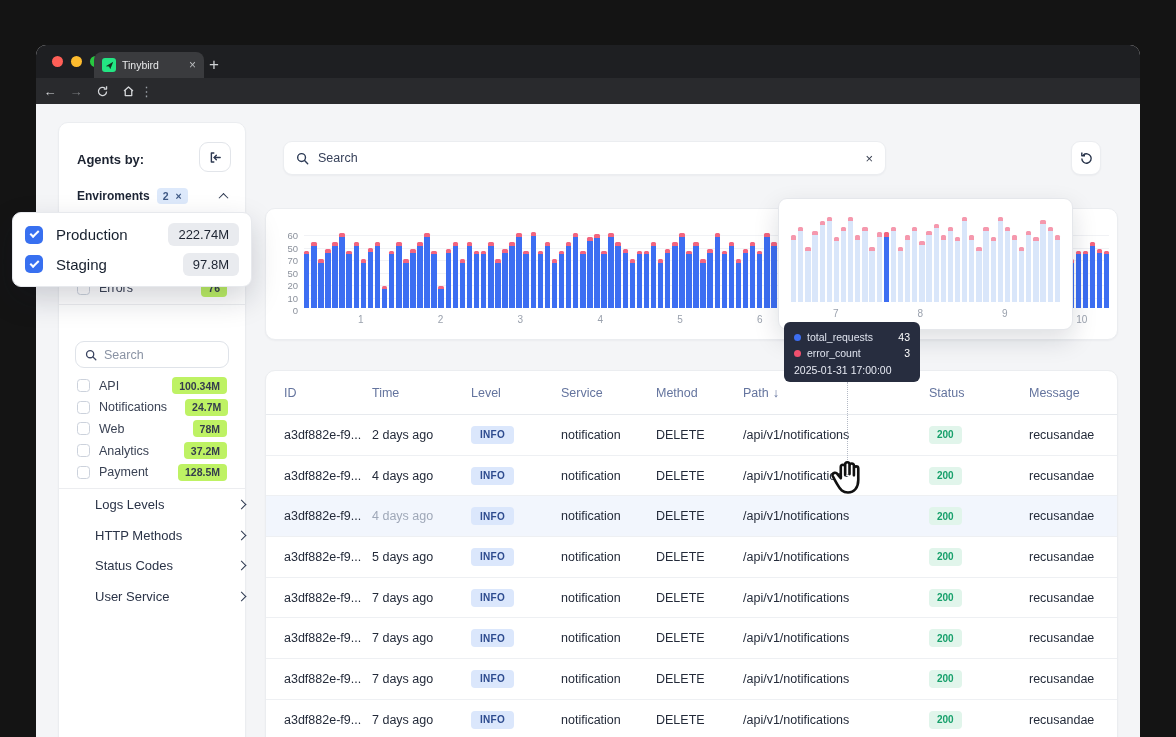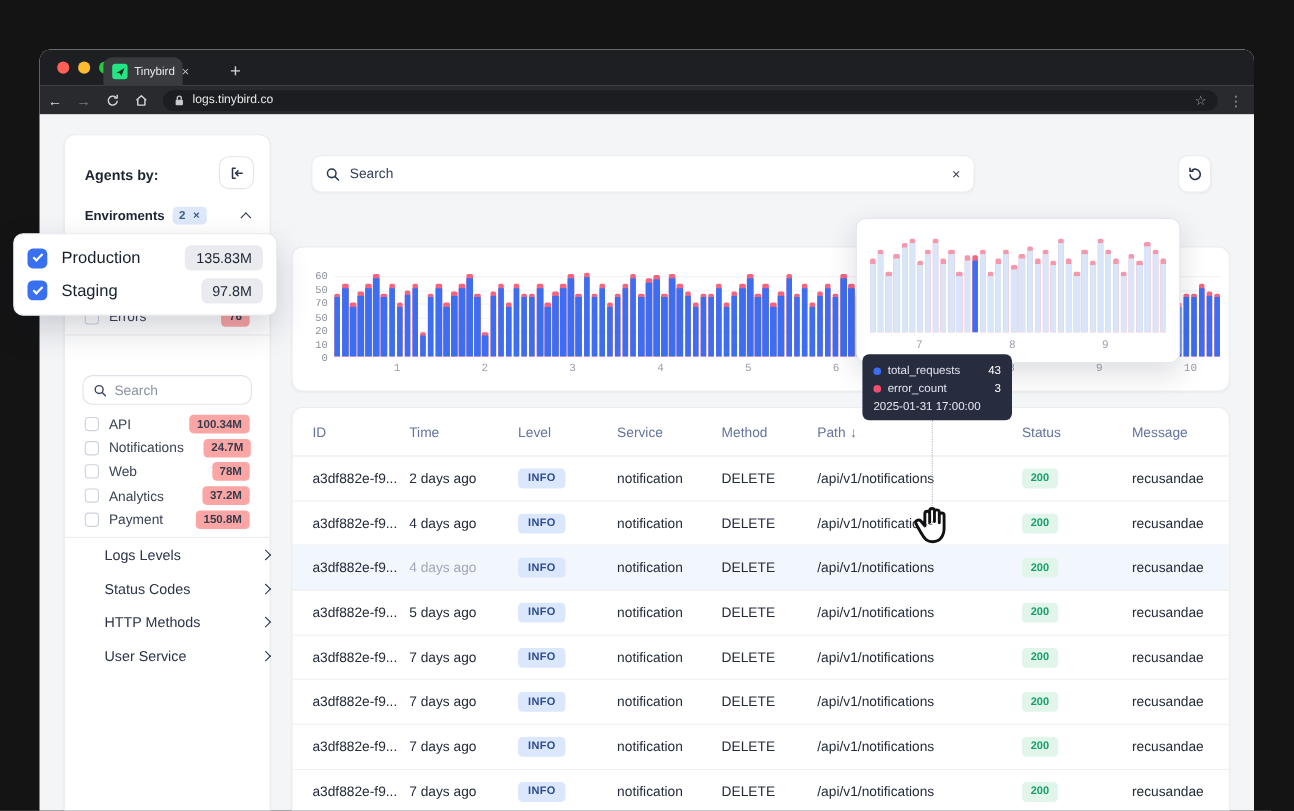--- a/index.html
+++ b/index.html
@@ -5,21 +5,21 @@
   * { margin:0; padding:0; box-sizing:border-box; }
   body { font-family:"Liberation Sans", sans-serif; background:#101010; }
   .stage { position:relative; width:1176px; height:737px; background:#141414; overflow:hidden; }
 
   
   .window { position:absolute; left:36px; top:45px; width:1104px; height:692px;
             border-radius:10px 10px 0 0; overflow:hidden; background:#f4f5f7; }
   .tabstrip { position:absolute; left:0; top:0; right:0; height:33px; background:#1e1f22; }
   .lights { position:absolute; left:16px; top:11px; display:flex; gap:8px; }
   .light { width:11px; height:11px; border-radius:50%; }
-  .tab { position:absolute; left:58px; top:7px; height:26px; width:72px; background:#3a3b3e;
+  .tab { position:absolute; left:58px; top:7px; height:26px; width:110px; background:#3a3b3e;
          border-radius:8px 8px 0 0; display:flex; align-items:center; padding:0 8px; gap:6px; }
   .favicon { width:14px; height:14px; border-radius:3px; background:#23e583; display:flex; align-items:center; justify-content:center; flex:none; }
   .tab-title { font-size:10.5px; color:#e8e9ea; white-space:nowrap; }
   .tab-close { font-size:12px; color:#b9bbbe; margin-left:auto; line-height:1; }
   .newtab { position:absolute; left:166px; top:8px; width:24px; height:24px; color:#cfd1d4;
             font-size:17px; display:flex; align-items:center; justify-content:center; }
   .toolbar { position:absolute; left:0; top:33px; right:0; height:26px; background:#292a2d;
              display:flex; align-items:center; }
   .nav-ic { width:24px; height:20px; display:flex; align-items:center; justify-content:center;
             color:#d4d6d9; font-size:13px; margin-left:2px; }
@@ -43,21 +43,21 @@
   .sb-section { height:26px; font-size:12px; font-weight:bold; color:#1d2535; gap:7px; }
   .pillbadge { background:#dde9fb; color:#3f5a86; border-radius:4px; font-size:10.5px; font-weight:bold;
                padding:2px 6px; display:flex; gap:7px; align-items:center; }
   .chev { display:inline-block; width:7px; height:7px; border-right:1.6px solid #2c3850; border-bottom:1.6px solid #2c3850; }
   .chev.up { transform:rotate(-135deg) translate(-1px,-1px); }
   .chev.right { transform:rotate(-45deg); }
   .chev.down { transform:rotate(45deg); }
   .spacer { flex:1; }
   .cbrow { height:22px; gap:9px; font-size:12.5px; color:#3a4254; }
   .cbox { width:13px; height:13px; border:1.4px solid #ccd2dc; border-radius:3.5px; background:#fff; flex:none; }
-  .countbadge { background:#fca5a5; color:#353d4e; border-radius:4px; font-size:10.5px; font-weight:bold; padding:2.5px 7px; }
+  .countbadge { background:#bef264; color:#353d4e; border-radius:4px; font-size:10.5px; font-weight:bold; padding:2.5px 7px; }
   .sb-divider { position:absolute; left:0; right:0; height:1px; background:#ecedf0; }
   .sb-search { position:absolute; left:16px; right:16px; top:218px; height:27px; border:1px solid #dfe3e9;
                border-radius:9px; display:flex; align-items:center; padding:0 9px; gap:7px; background:#fff; }
   .sb-search span { font-size:12.5px; color:#8a93a4; }
   .navrow { height:30.7px; font-size:13px; font-weight:500; color:#2a3347; }
 
   
   .popup { position:absolute; left:12px; top:212px; width:240px; height:75px; background:#fff;
            border:1px solid #e7e9ed; border-radius:9px; box-shadow:0 12px 30px rgba(15,23,42,.18);
            padding:7px 12px; display:flex; flex-direction:column; justify-content:space-around; z-index:30; }
@@ -69,21 +69,21 @@
 
   
   .searchbar { left:247px; top:37px; width:603px; height:34px; border-radius:9px; display:flex; align-items:center; padding:0 12px; gap:9px; }
   .searchbar span.ph { font-size:12.5px; color:#37415a; flex:1; }
   .clear-x { color:#3a4152; font-size:13px; }
   .datesel { left:858px; top:37px; width:169px; height:34px; border-radius:9px; display:flex; align-items:center; padding:0 13px; }
   .datesel span { font-size:12.5px; color:#1f2736; }
   .refresh { left:1035px; top:37px; width:30px; height:34px; border-radius:9px; display:flex; align-items:center; justify-content:center; }
 
   
-  .chartcard { left:229px; top:120px; width:853px; height:132px;font-family:Liberation Mono, monospace; }
+  .chartcard { left:229px; top:104px; width:853px; height:132px; }
   .ylabels { position:absolute; left:0; top:0; width:32px; height:100%; }
   .ylab { position:absolute; right:0; font-size:9.5px; color:#8b919c; transform:translateY(-50%); }
   .grid { position:absolute; left:38px; width:805px; height:1px; background:#f1f2f5; }
   .bars { position:absolute; left:38px; width:805px; bottom:31px; height:78px;
           display:flex; align-items:flex-end; gap:1.6px; }
   .bar { flex:1; border-radius:1.5px 1.5px 0 0; background:#f2647f; position:relative; }
   .bar i { position:absolute; left:0; right:0; bottom:0; background:#3d6ef2; display:block; }
   .xlab { position:absolute; font-size:10px; color:#9aa1ad; top:105px; }
 
   
@@ -155,28 +155,20 @@
         <svg width="13" height="13" viewBox="0 0 16 16" fill="none" stroke="#d4d6d9" stroke-width="1.6">
           <path d="M13 8a5 5 0 1 1-1.6-3.7"></path>
             <path d="M13 1.5V5h-3.4" stroke-linejoin="round"></path>
         </svg>
       </span>
       <span class="nav-ic">
         <svg width="13" height="13" viewBox="0 0 16 16" fill="none" stroke="#d4d6d9" stroke-width="1.6">
           <path d="M2.5 7.5 8 2.5l5.5 5M4 6.8V13h8V6.8" stroke-linejoin="round"></path>
         </svg>
       </span>
-      <div class="urlbar">
-        <svg width="10" height="11" viewBox="0 0 12 13">
-          <rect x="2" y="5.5" width="8" height="6" rx="1.2" fill="#c6c9cd"></rect>
-          <path d="M3.8 5.5V3.8a2.2 2.2 0 0 1 4.4 0v1.7" fill="none" stroke="#c6c9cd" stroke-width="1.5"></path>
-        </svg>
-        <span class="url-text">logs.tinybird.co</span>
-        <span class="star">☆</span>
-      </div>
       <span class="menu-dots">⋮</span>
     </div>
 
     <div class="page">
 
       <div class="card sidebar">
         <div class="sb-abs sb-title" style="top:22px">Agents by:</div>
         <div class="collapse-btn">
           <svg width="15" height="15" viewBox="0 0 16 16" fill="none" stroke="#2c3850" stroke-width="1.5" stroke-linecap="round" stroke-linejoin="round">
             <path d="M6.2 3.2H3.6v9.6h2.6"></path>
@@ -235,39 +227,39 @@
             <div class="sb-abs cbrow" style="position: relative; left: 0px; right: 0px; height: 21.6px;">
               <span class="cbox"></span>
               <span>Analytics</span>
               <span class="spacer"></span>
               <span class="countbadge">37.2M</span>
             </div>
             <div class="sb-abs cbrow" style="position: relative; left: 0px; right: 0px; height: 21.6px;">
               <span class="cbox"></span>
               <span>Payment</span>
               <span class="spacer"></span>
-              <span class="countbadge">150.8M</span>
+              <span class="countbadge">128.5M</span>
             </div>
           </div>
 
         <div class="sb-divider" style="top:365px"></div>
 
         <div id="nav-list" style="position:absolute;left:18px;right:18px;top:366px">
             <div class="sb-abs navrow" style="position: relative;">
               <span>Logs Levels</span>
               <span class="spacer"></span>
               <i class="chev right"></i>
             </div>
             <div class="sb-abs navrow" style="position: relative;">
-              <span>Status Codes</span>
+              <span>HTTP Methods</span>
               <span class="spacer"></span>
               <i class="chev right"></i>
             </div>
             <div class="sb-abs navrow" style="position: relative;">
-              <span>HTTP Methods</span>
+              <span>Status Codes</span>
               <span class="spacer"></span>
               <i class="chev right"></i>
             </div>
             <div class="sb-abs navrow" style="position: relative;">
               <span>User Service</span>
               <span class="spacer"></span>
               <i class="chev right"></i>
             </div>
           </div>
       </div>
@@ -924,21 +916,21 @@
 
     </div>
   </div>
 
   <div class="popup" id="env-popup">
       <div class="popup-row">
         <span class="bluebox">
           <i class="checkmark"></i>
         </span>
         <span class="popup-label">Production</span>
-        <span class="popup-val">135.83M</span>
+        <span class="popup-val">222.74M</span>
       </div>
       <div class="popup-row">
         <span class="bluebox">
           <i class="checkmark"></i>
         </span>
         <span class="popup-label">Staging</span>
         <span class="popup-val">97.8M</span>
       </div>
     </div>
 </div>

